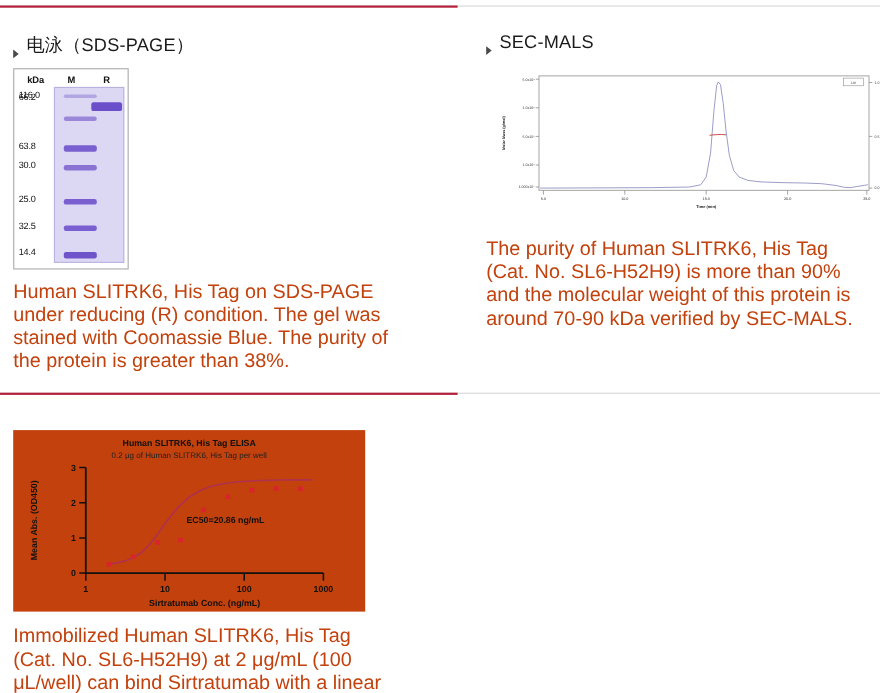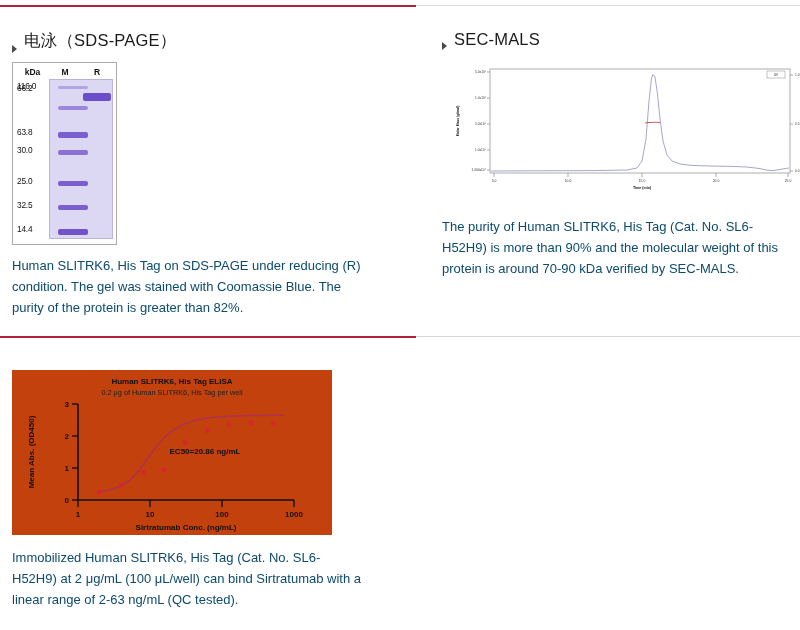--- a/index.html
+++ b/index.html
@@ -37,23 +37,23 @@
     border-left: 5px solid #4a4a4a;
     margin-right: 7px; position: relative; top: 1px;
   }
 
   
   .row { display: flex; width: 100%; }
   .col-left  { width: 420px; padding: 0 0 0 12px; }
   .col-right { width: 380px; padding: 0 14px 0 22px; }
 
   .caption {
-    font-size: 13px;
+    font-size: 18px;
     line-height: 21px;
-    color: #0c4a6e;
+    color: #c2410c;
     margin-top: 10px;
     max-width: 350px;
   }
 
   
   .gel-box {
     width: 105px; border: 1px solid #aaa; background: #fff;
     padding: 3px 3px 5px 3px; margin-top: 10px;
   }
   .gel-head {
@@ -138,21 +138,21 @@
             <div class="band m" style="top:70px; height:4.5px; background:#8a72d4;"></div>
             <div class="band m" style="top:101px;height:5px;   background:#7a5fd0;"></div>
             <div class="band m" style="top:125px;height:5px;   background:#7a5fd0;"></div>
             <div class="band m" style="top:149px;height:5.5px; background:#6f53cb;"></div>
 
             <div class="band r" style="top:13px; height:8px; background:#6b4fca;"></div>
           </div>
         </div>
       </div>
 
-      <div class="caption">Human SLITRK6, His Tag on SDS-PAGE under reducing (R) condition. The gel was stained with Coomassie Blue. The purity of the protein is greater than 82%.</div>
+      <div class="caption">Human SLITRK6, His Tag on SDS-PAGE under reducing (R) condition. The gel was stained with Coomassie Blue. The purity of the protein is greater than 38%.</div>
     </div>
 
     <div class="col-right">
       <div class="sec-head">
         <span class="caret"></span>
         <span>SEC-MALS</span>
       </div>
 
       <div class="secmals">
         <svg width="370" height="142" viewBox="0 0 370 142">

